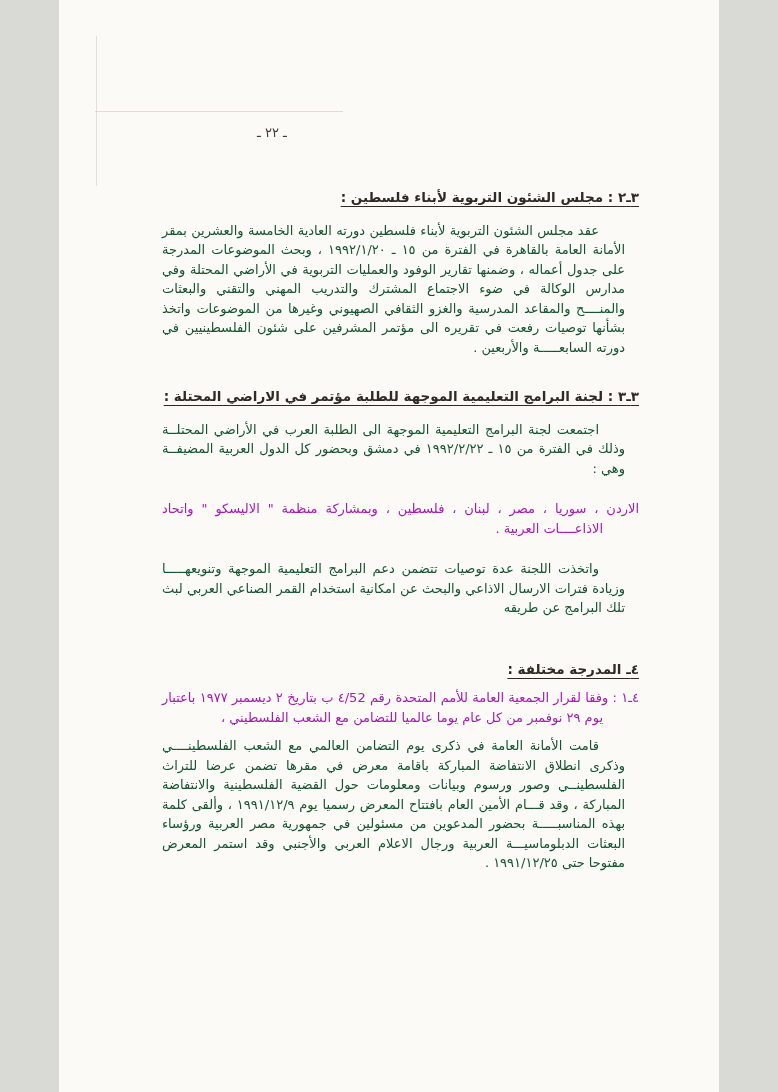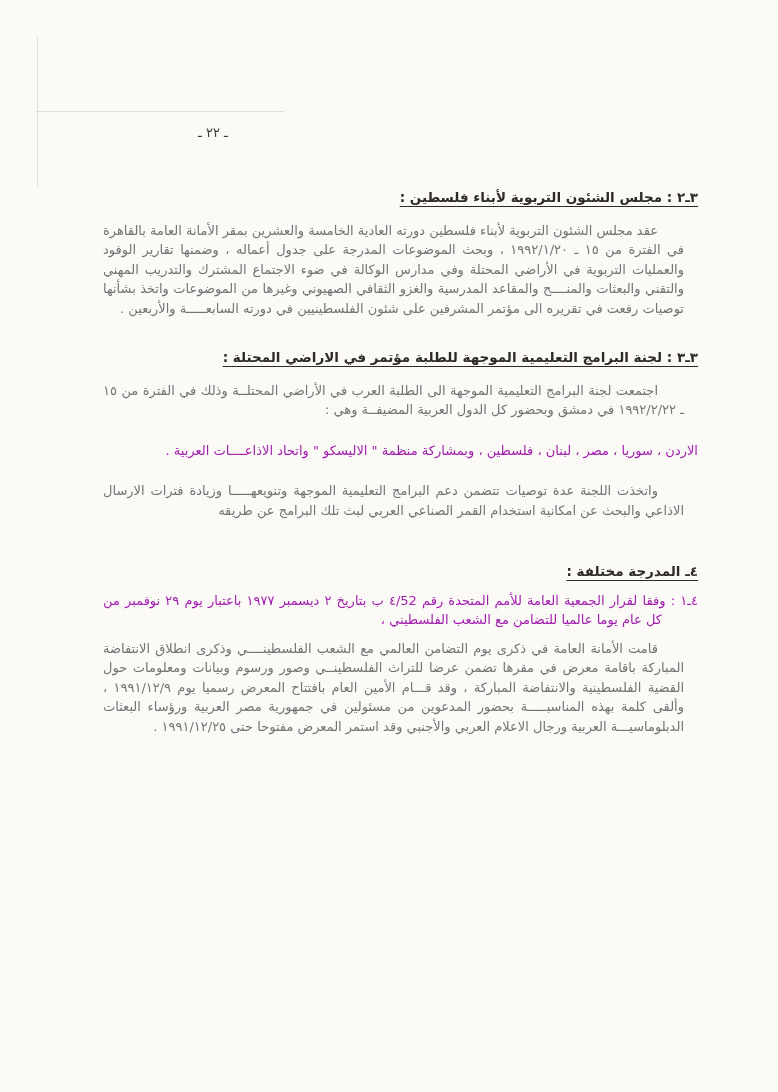--- a/index.html
+++ b/index.html
@@ -1,18 +1,18 @@
 <!DOCTYPE html>
 <html lang="ar"><head>
 <meta charset="utf-8">
 <style>
   html,body{margin:0;padding:0;background:#d9d9d6;}
   .page{
     position:relative;
-    width:778px;height:1092px;
+    width:660px;height:1092px;
     margin:0 auto;
     background:#fbfaf7;
     overflow:hidden;
     font-family:"DejaVu Sans", sans-serif;
     color:#35322c;
   }
   
   .artifact-h{
     position:absolute;left:36px;top:111px;width:248px;height:1px;
     background:#c9c4b8;opacity:.55;
@@ -37,21 +37,21 @@
     font-size:13.5px;
     text-decoration:underline;
     text-underline-offset:4px;
     text-align:right;
     margin:0 0 13px 0;
     color:#2e2b25;
   }
   .para{
     margin:0 14px 0 4px;
     text-indent:26px;
-    color:#737373;
+    color:#14532d;
   }
   .hanging{
     margin:0 0 0 4px;
     padding-right:36px;
     text-indent:-36px;
     color:#a21caf;
   }
   .sp-lg{margin-bottom:30px;}
   .sp-md{margin-bottom:21px;}
   .sp-xl{margin-bottom:42px;}

